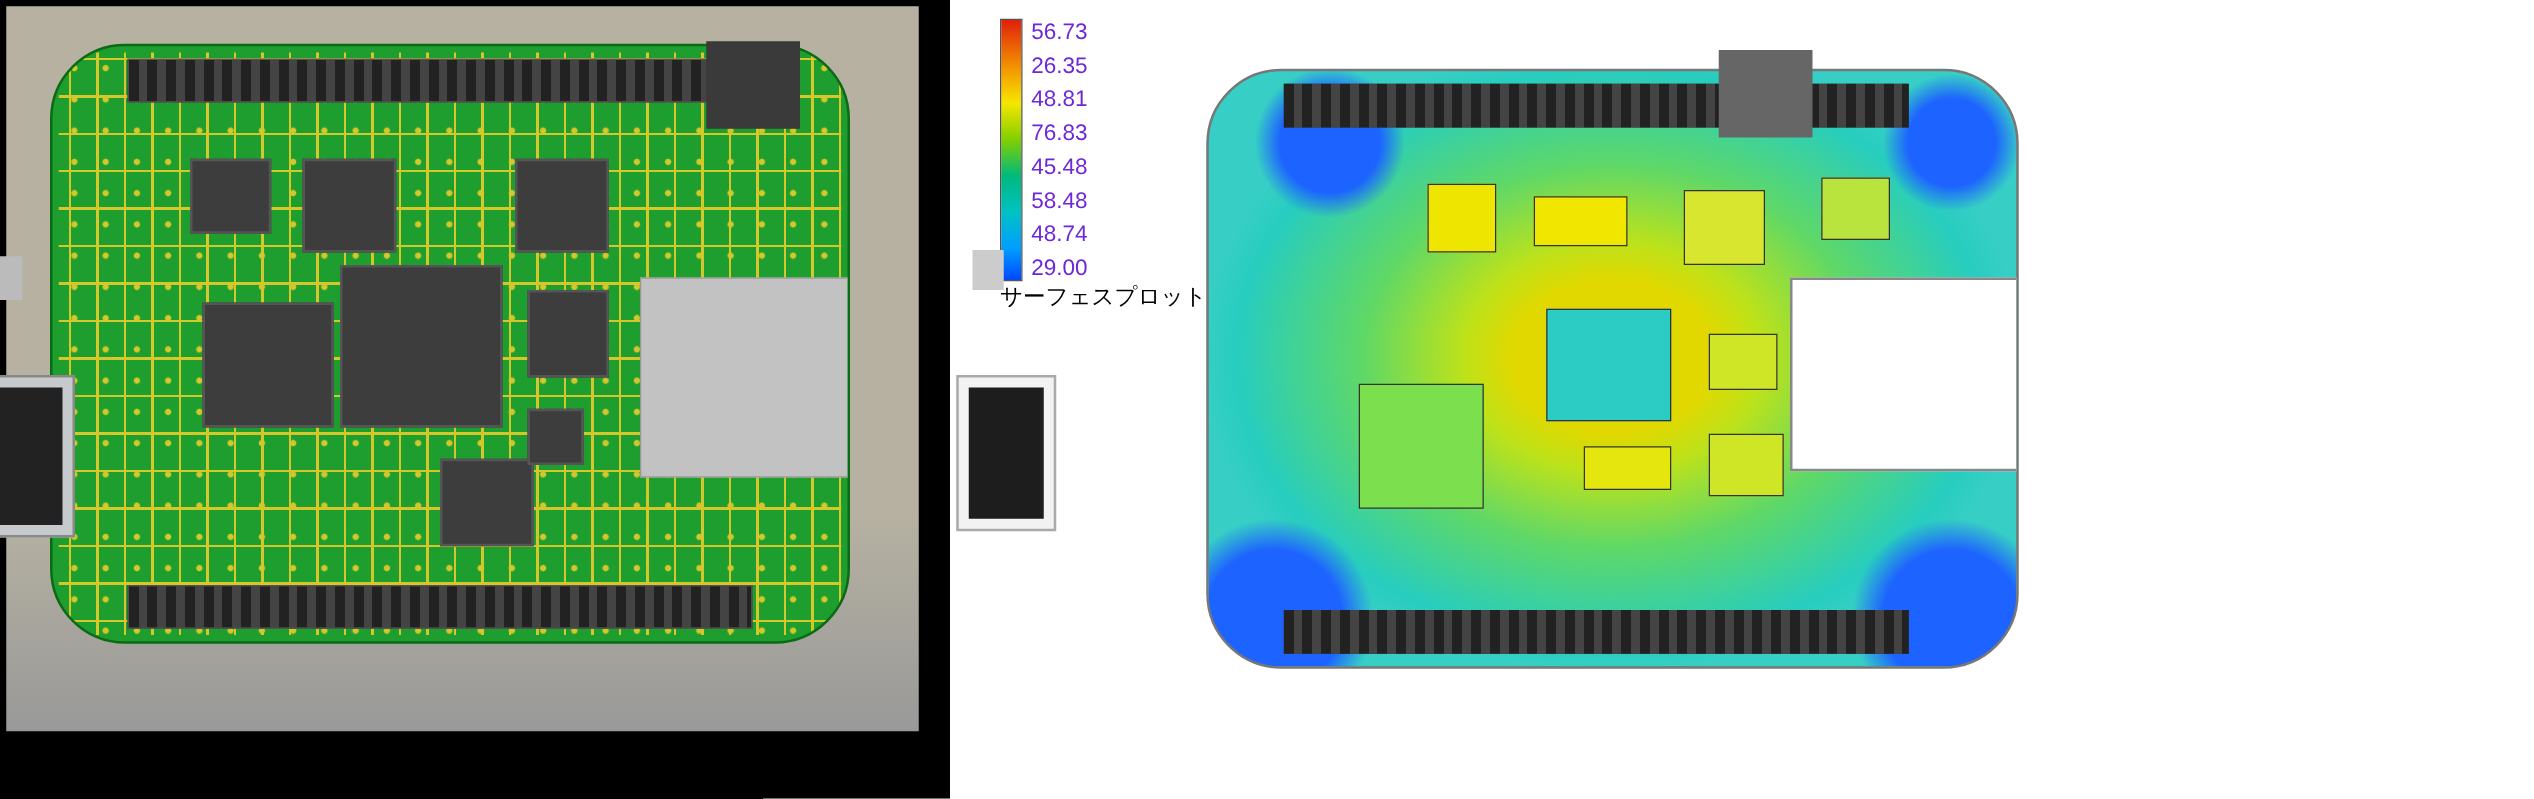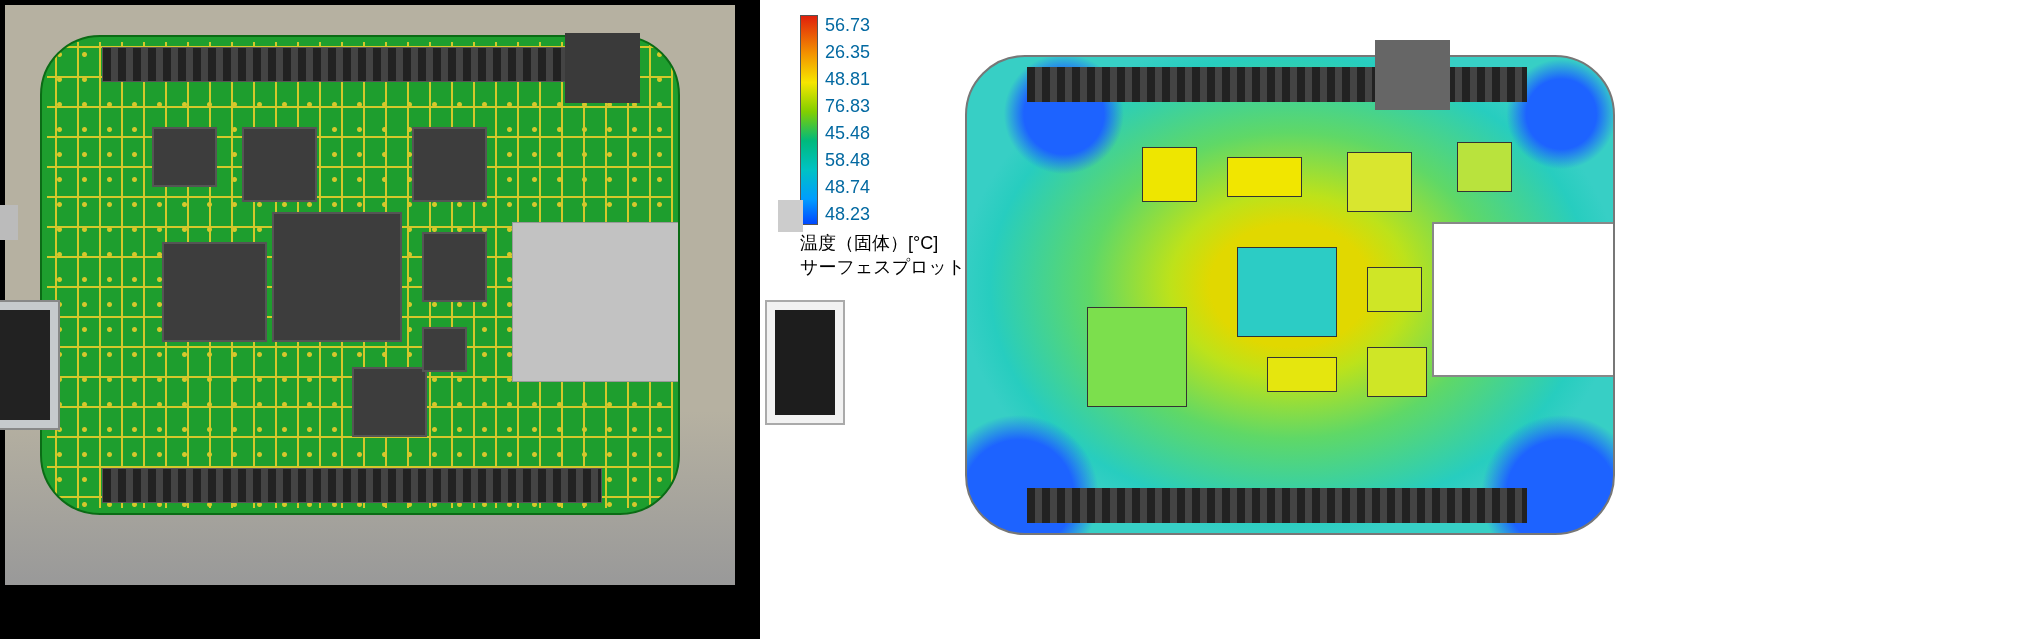--- a/index.html
+++ b/index.html
@@ -33,21 +33,21 @@
   .shield{ position:absolute; left:470px; top:185px; width:185px; height:160px; background:#c2c2c2; border:1px solid #999;}
   .usb  { position:absolute; left:-25px; top:295px; width:80px; height:130px; background:#c6cacd; border:2px solid #888;}
   .usb:before{content:"";position:absolute; left:8px; top:8px; right:8px; bottom:8px; background:#222;}
   .micro{ position:absolute; left:-12px; top:200px; width:25px; height:35px; background:#bbb;}
 
   
   .right-canvas{ position:absolute; left:790px; top:0; width:1237px; height:639px; }
   .legend { position:absolute; left:10px; top:15px; }
   .legend .bar{ width:18px; height:210px; border:1px solid #555;
       background:linear-gradient(to bottom,#e0200b 0%,#f39200 18%,#f6e600 32%,#82cf00 46%,#00b97c 60%,#00c2c4 74%,#009dff 88%,#0048ff 100%); }
-  .legend .ticks{ position:absolute; left:25px; top:-3px; font-size:18px; line-height:27px; color:#0369a1;}
+  .legend .ticks{ position:absolute; left:25px; top:-3px; font-size:18px; line-height:27px; color:#6d28d9;}
   .legend .tick{display:block;}
   .axis-label{font-size:18px;margin-top:6px;}
   .plot-label{font-size:18px;}
 
   .board-r { position:absolute; left:175px; top:55px; width:650px; height:480px;
      border:2px solid #777; border-radius:60px; overflow:hidden;
      
      background:
        radial-gradient(circle at 15% 12%, #1d63ff 0 40px, transparent 60px),
        radial-gradient(circle at 92% 12%, #1d63ff 0 35px, transparent 55px),
@@ -103,23 +103,22 @@
   <div class="legend">
     <div class="bar"></div>
     <div class="ticks">
       <span class="tick">56.73</span>
       <span class="tick">26.35</span>
       <span class="tick">48.81</span>
       <span class="tick">76.83</span>
       <span class="tick">45.48</span>
       <span class="tick">58.48</span>
       <span class="tick">48.74</span>
-      <span class="tick">48.23</span>
+      <span class="tick">29.00</span>
     </div>
-    <div class="axis-label">温度（固体）[°C]</div>
     <div class="plot-label">サーフェスプロット 1: コンター</div>
   </div>
 
   <div class="board-r">
     <div class="header-r head-top-r"></div>
     <div class="header-r head-bot-r"></div>
     <div class="comp compA"></div>
     <div class="comp compB"></div>
     <div class="comp compC"></div>
     <div class="comp compD"></div>

